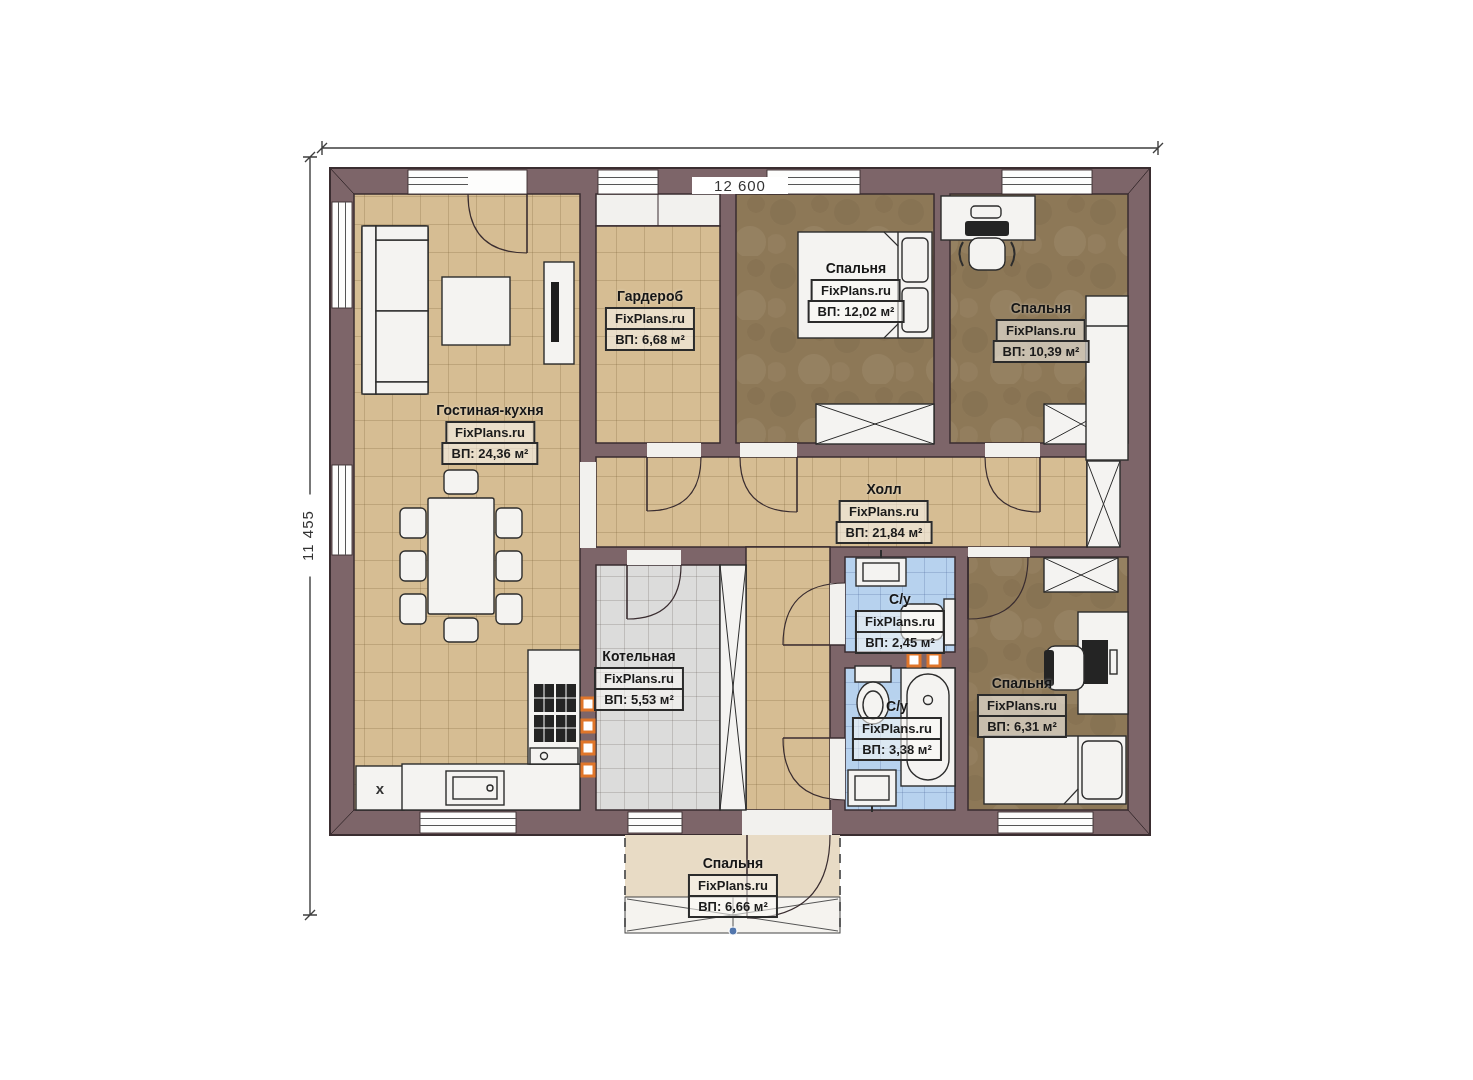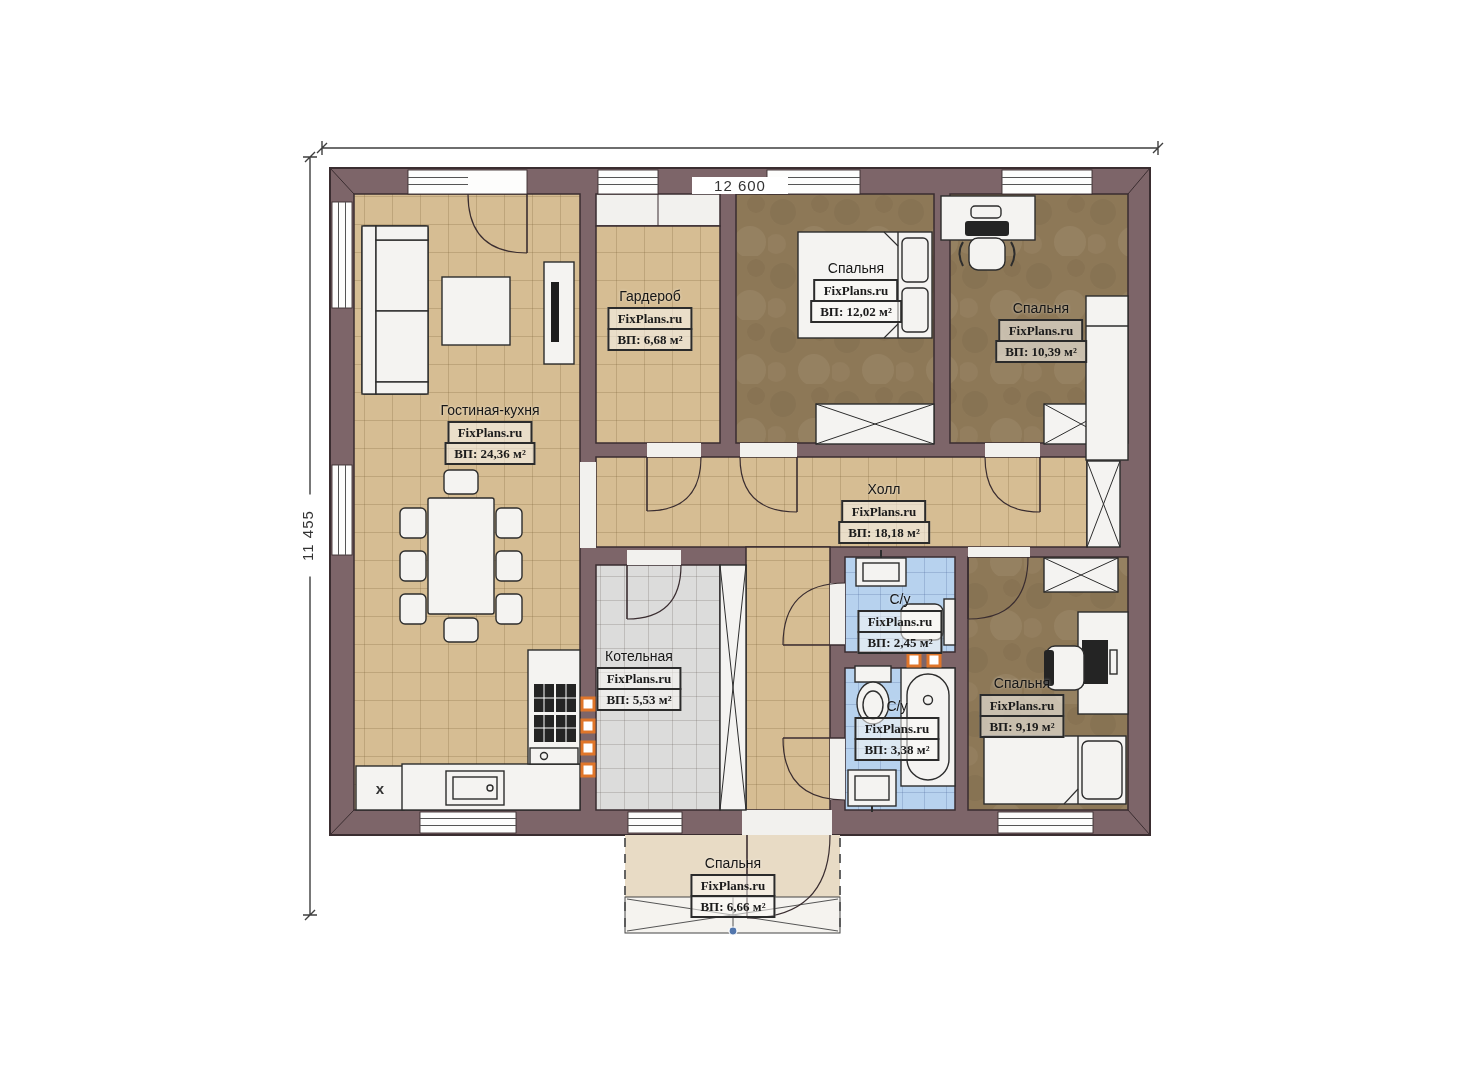--- a/index.html
+++ b/index.html
@@ -2,24 +2,24 @@
 <html><head>
 <meta charset="utf-8">
 <style>
   html,body{margin:0;padding:0;background:#ffffff;}
   .stage{position:relative;width:1473px;height:1080px;background:#fff;overflow:hidden;
          font-family:"Liberation Sans",sans-serif;}
   .plan-svg{position:absolute;left:0;top:0;}
   
   .rlabel{position:absolute;transform:translateX(-50%);display:flex;flex-direction:column;
           align-items:center;z-index:5;}
-  .rname{font-weight:400;font-size:14px;color:#161616;margin-bottom:3px;white-space:nowrap;
+  .rname{font-weight:700;font-size:14px;color:#161616;margin-bottom:3px;white-space:nowrap;
          text-shadow:0 0 3px rgba(255,255,255,.55);}
   .rbox{border:2px solid #2b2b2b;background:rgba(252,250,246,.55);padding:1px 8px;
-        font-weight:700;font-size:13px;color:#1b1b1b;white-space:nowrap;line-height:17px;font-family:Liberation Serif, serif;}
+        font-weight:700;font-size:13px;color:#1b1b1b;white-space:nowrap;line-height:17px;}
   .rbox + .rbox{margin-top:-2px;}
   
   .dim{position:absolute;z-index:4;font-size:15px;color:#333;background:#fff;
        text-align:center;letter-spacing:1px;}
   .dim-top{left:692px;top:131px;width:96px;margin-top:46px;}
   .dim-left{left:266px;top:527px;width:82px;transform:rotate(-90deg);}
 </style>
 </head>
 <body>
 
@@ -328,21 +328,21 @@
 
 <div class="rlabel" style="left:1041px;top:300px">
   <div class="rname">Спальня</div>
   <div class="rbox">FixPlans.ru</div>
   <div class="rbox">ВП: 10,39 м²</div>
 </div>
 
 <div class="rlabel" style="left:884px;top:481px">
   <div class="rname">Холл</div>
   <div class="rbox">FixPlans.ru</div>
-  <div class="rbox">ВП: 18,18 м²</div>
+  <div class="rbox">ВП: 21,84 м²</div>
 </div>
 
 <div class="rlabel" style="left:639px;top:648px">
   <div class="rname">Котельная</div>
   <div class="rbox">FixPlans.ru</div>
   <div class="rbox">ВП: 5,53 м²</div>
 </div>
 
 <div class="rlabel" style="left:900px;top:591px">
   <div class="rname">С/у</div>
@@ -352,21 +352,21 @@
 
 <div class="rlabel" style="left:897px;top:698px">
   <div class="rname">С/у</div>
   <div class="rbox">FixPlans.ru</div>
   <div class="rbox">ВП: 3,38 м²</div>
 </div>
 
 <div class="rlabel" style="left:1022px;top:675px">
   <div class="rname">Спальня</div>
   <div class="rbox">FixPlans.ru</div>
-  <div class="rbox">ВП: 9,19 м²</div>
+  <div class="rbox">ВП: 6,31 м²</div>
 </div>
 
 <div class="rlabel" style="left:733px;top:855px">
   <div class="rname">Спальня</div>
   <div class="rbox">FixPlans.ru</div>
   <div class="rbox">ВП: 6,66 м²</div>
 </div>
 
 </div>
 

